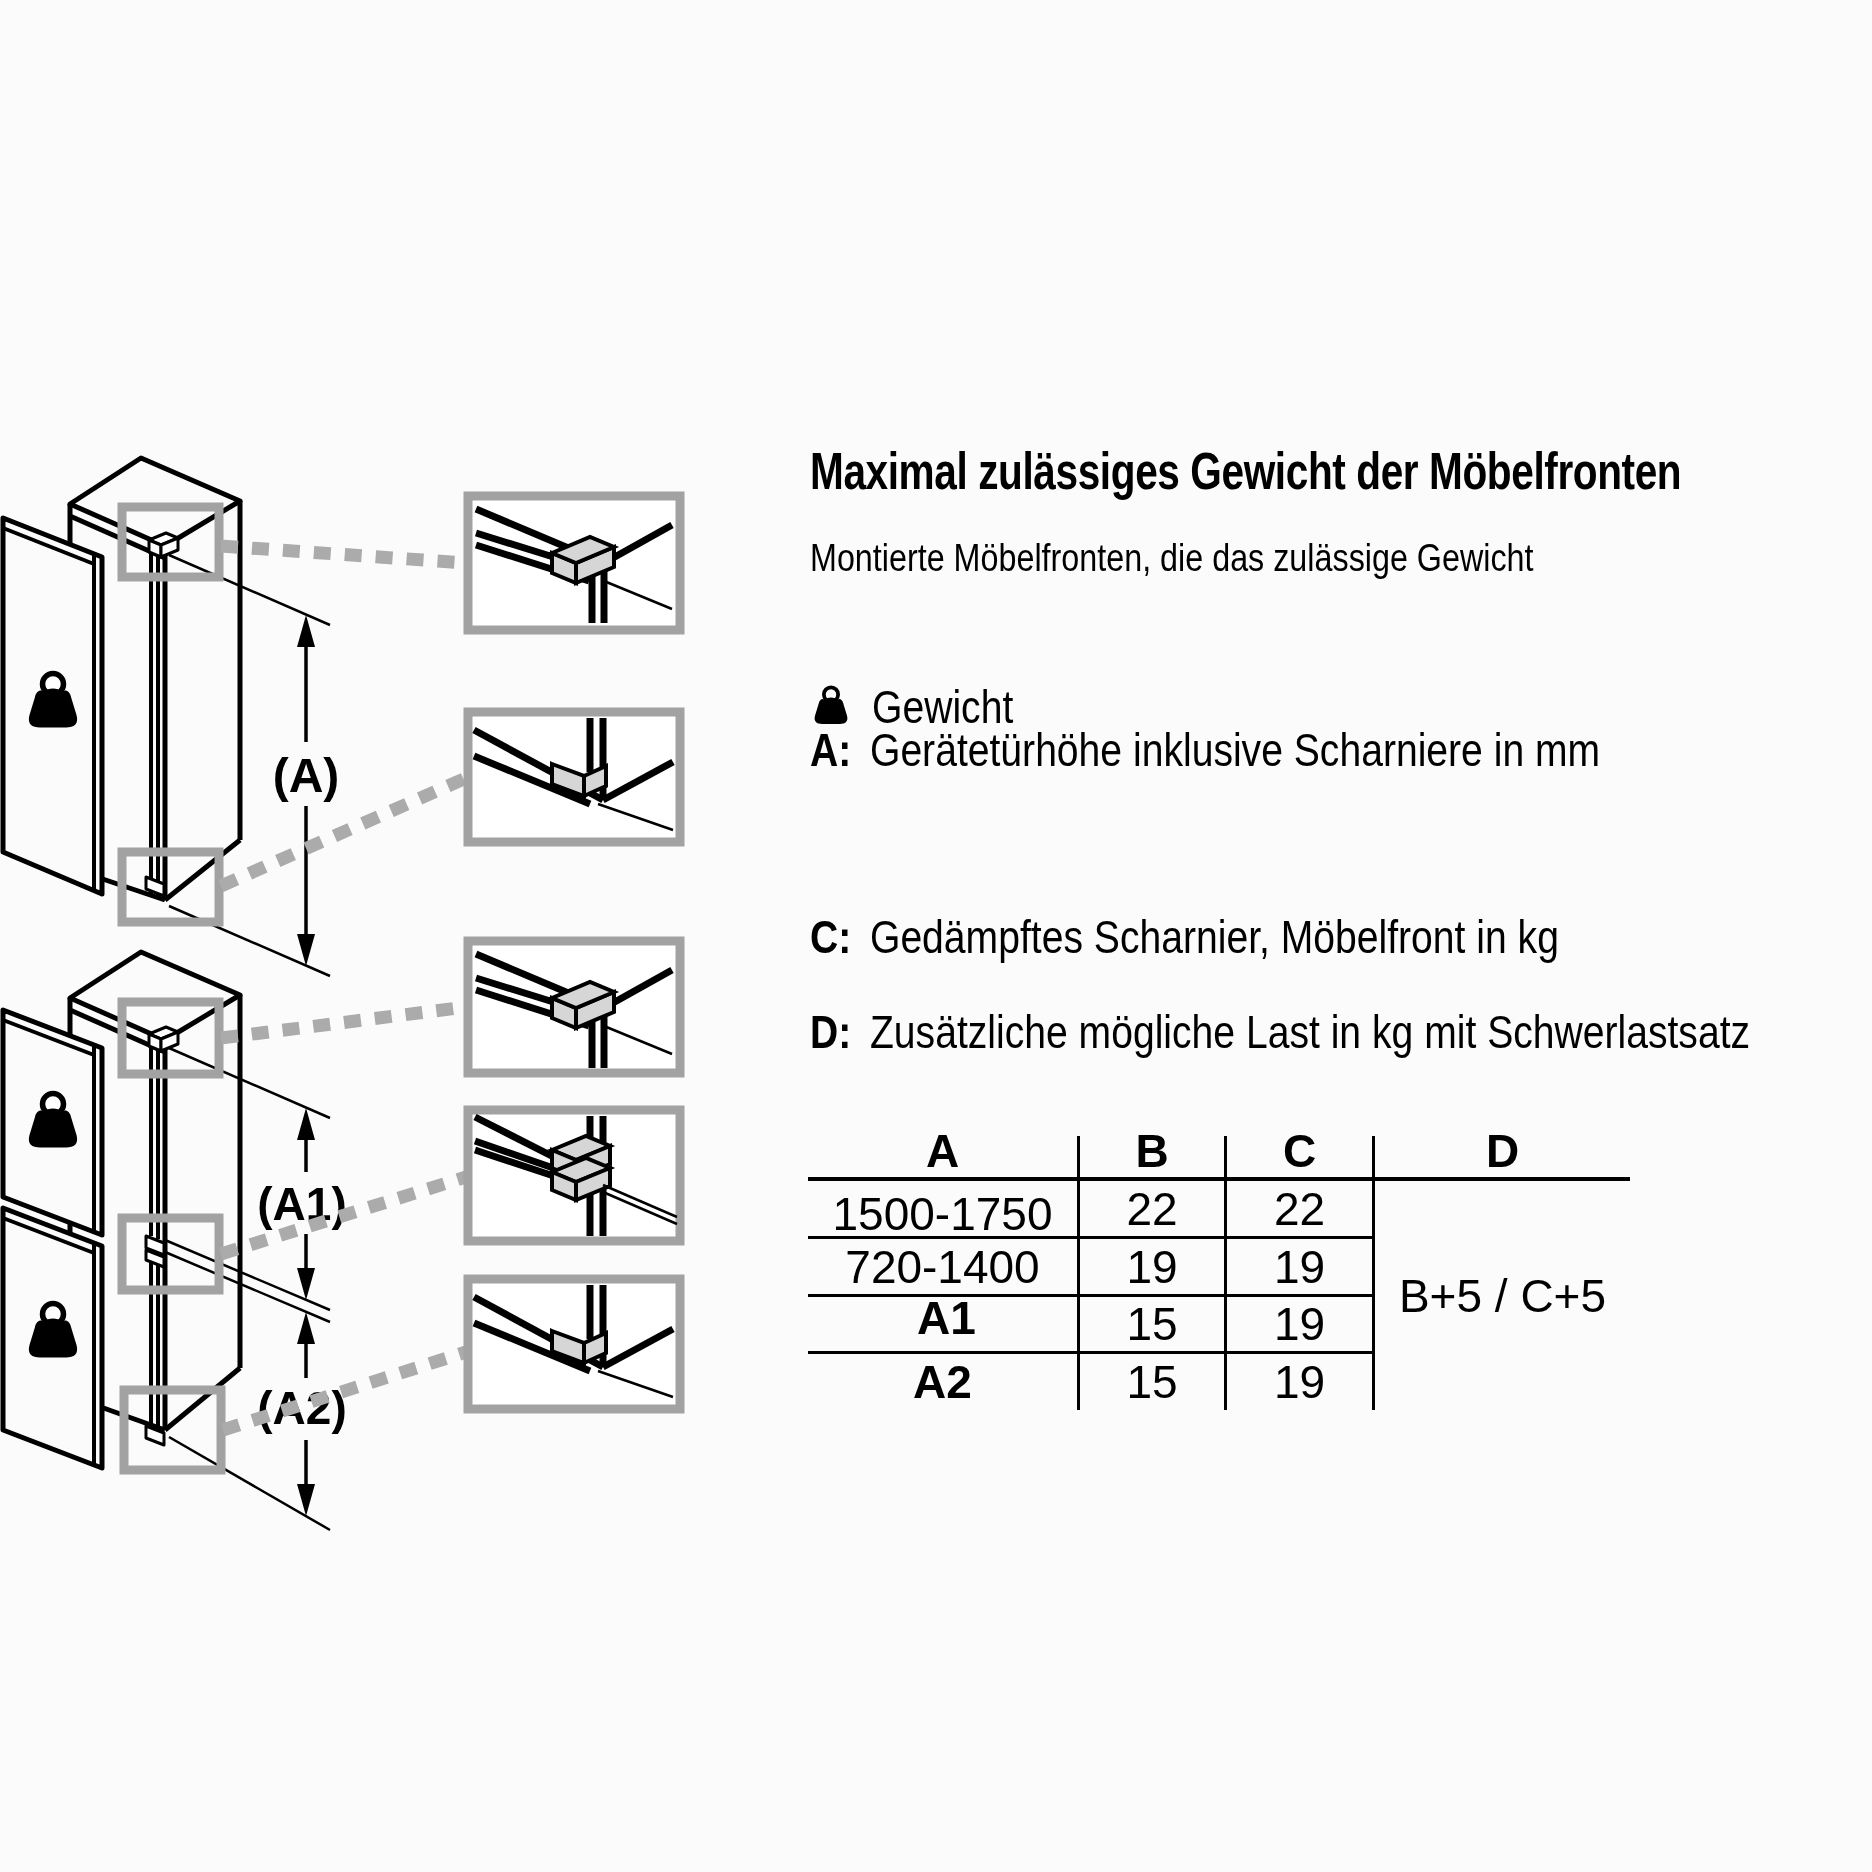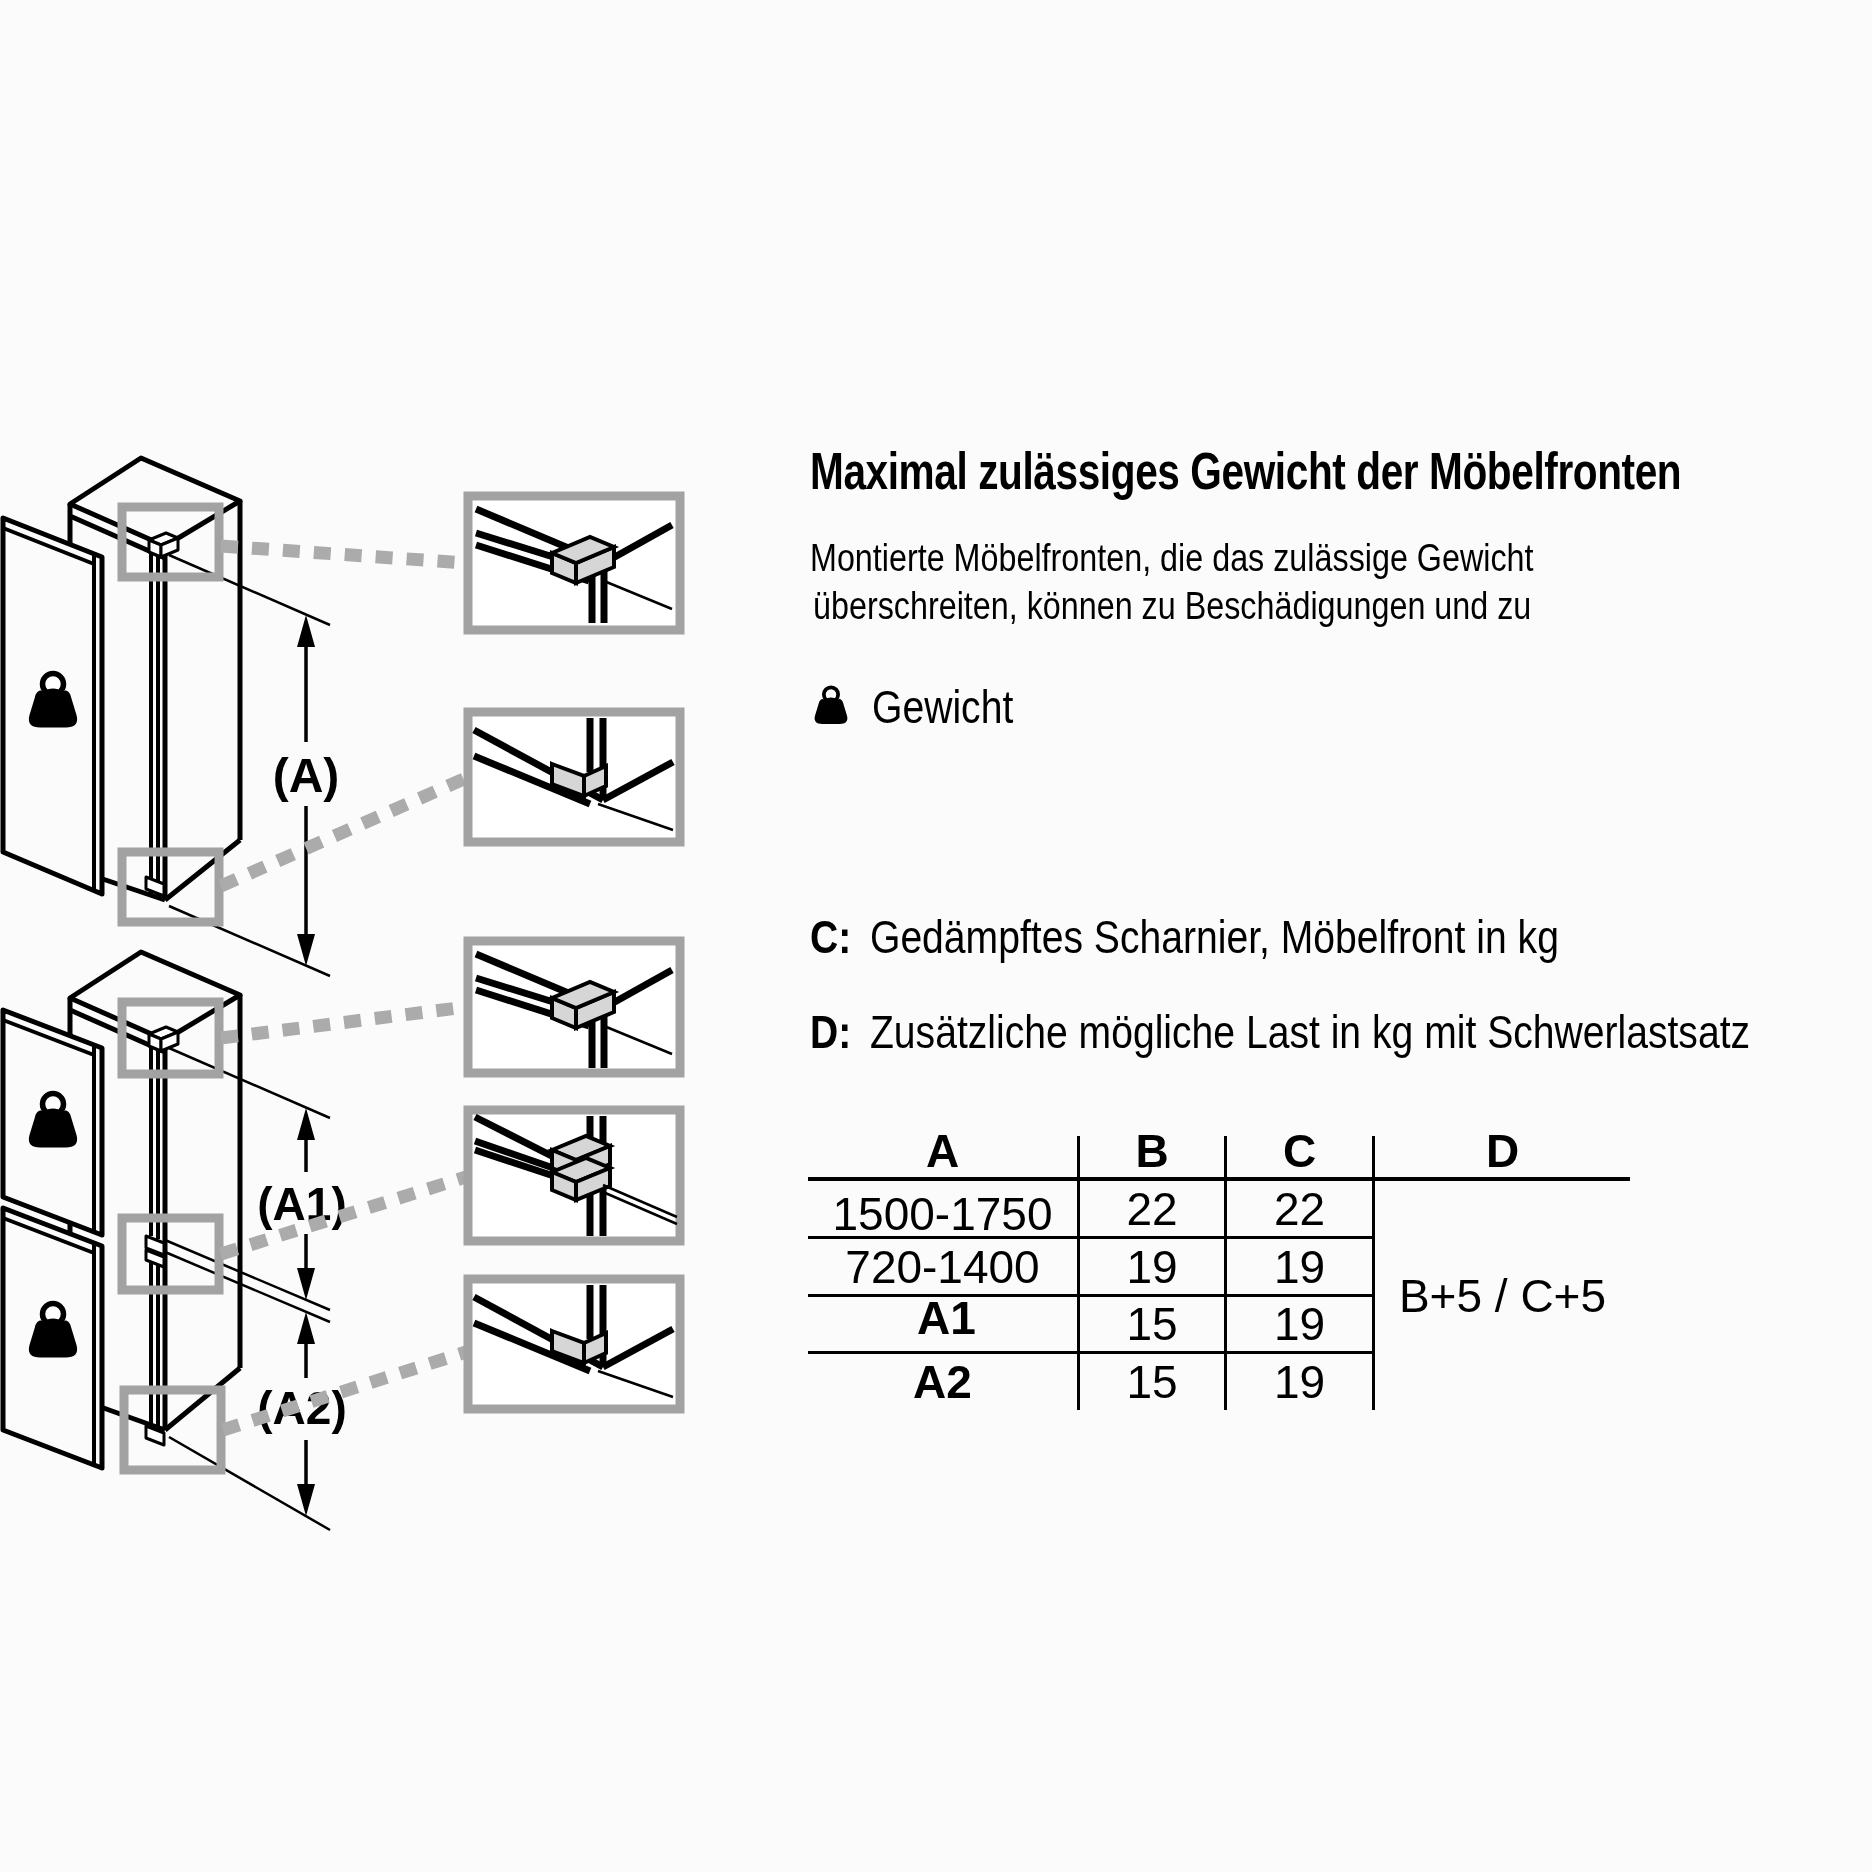--- a/index.html
+++ b/index.html
@@ -196,35 +196,37 @@
       <use href="#motif-bottom" transform="translate(468,1279)"></use>
     </g>
   </svg>
 
   <div class="abs title" style="left:810px;top:441px">
     <span class="cond">Maximal zulässiges Gewicht der Möbelfronten</span>
   </div>
 
   <div class="abs body-text" style="left:810px;top:534px">
     <div><span class="cond">Montierte Möbelfronten, die das zulässige Gewicht</span></div>
-    <div><span class="cond">überschreiten, können zu Beschädigungen und zu</span></div>
   </div>
 
   <div class="abs" style="left:812px;top:678px">
     <svg width="38" height="56" viewBox="-28 -31 56 60">
       <circle cx="0" cy="-18" r="10.5" fill="#fbfbfb" stroke="#000" stroke-width="5.5"></circle>
       <path d="M -9.5,-10.5 C -13,-13 -17,-10 -18,-5 L -23.5,13 C -26,22 -21,25.5 -13,25.5
                L 13,25.5 C 21,25.5 26,22 23.5,13 L 18,-5 C 17,-10 13,-13 9.5,-10.5
                C 4,-14.5 -4,-14.5 -9.5,-10.5 Z" fill="#000"></path>
     </svg>
   </div>
   <div class="abs legend-row" style="left:872px;top:683px">
     <span class="cond">Gewicht</span>
   </div>
 
+  <div class="abs legend-row" style="left:810px;top:726px">
+    <span class="cond"><b class="legend-key">A:</b><span>Gerätetürhöhe inklusive Scharniere in mm</span></span>
+  </div>
   <div class="abs legend-row" style="left:810px;top:913px">
     <span class="cond"><b class="legend-key">C:</b><span>Gedämpftes Scharnier, Möbelfront in kg</span></span>
   </div>
   <div class="abs legend-row" style="left:810px;top:1008px">
     <span class="cond"><b class="legend-key">D:</b><span>Zusätzliche mögliche Last in kg mit Schwerlastsatz</span></span>
   </div>
 
   <div class="abs" style="left:0;top:0">
 
     <div class="tline" style="left:808px;top:1177px;width:822px;height:4px"></div>

